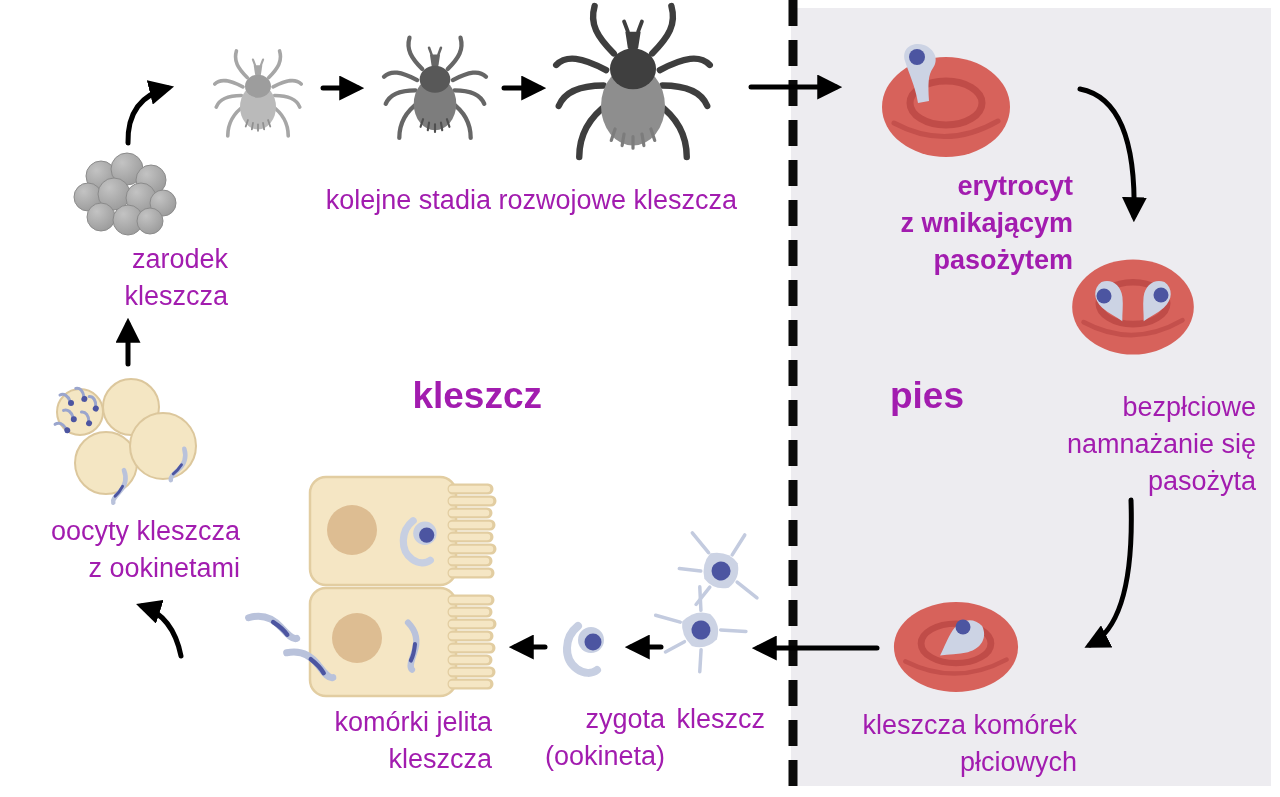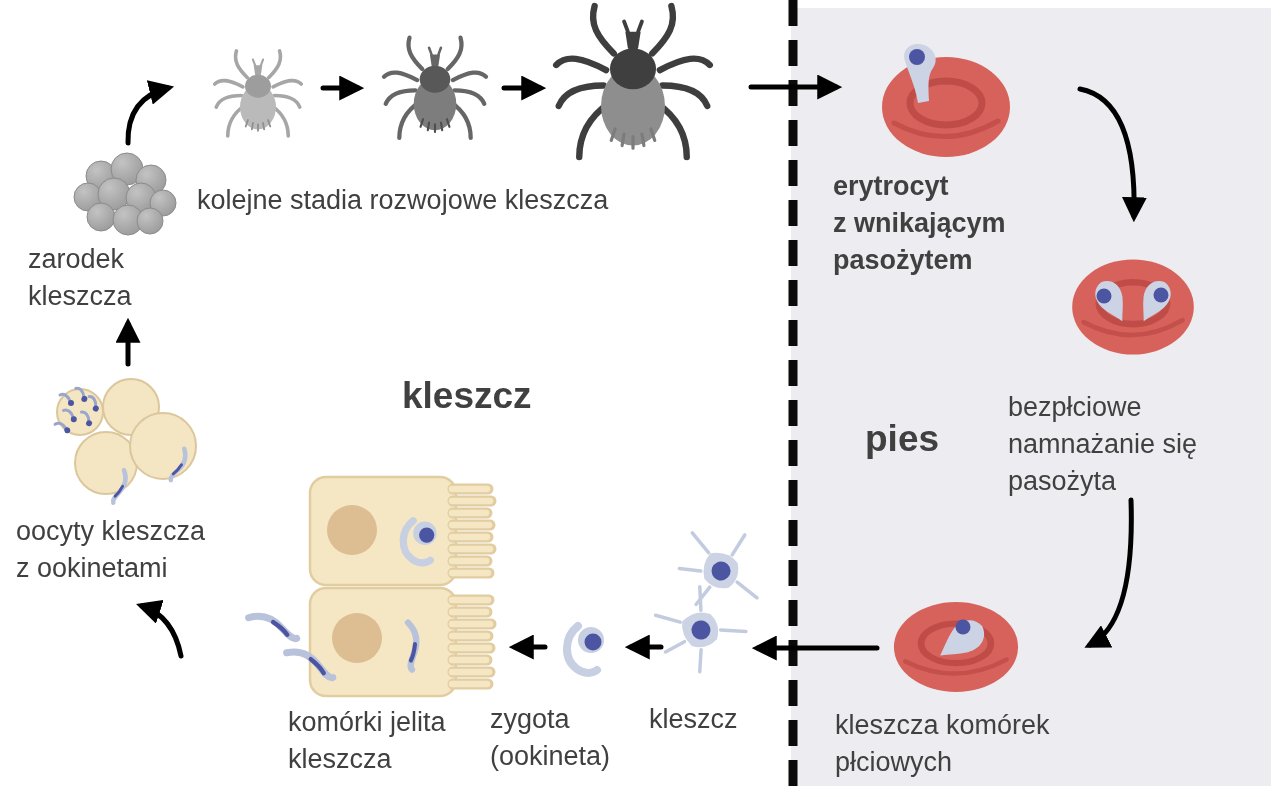--- a/index.html
+++ b/index.html
@@ -7,21 +7,21 @@
     position:relative;width:1280px;height:797px;background:#ffffff;overflow:hidden;
     font-family:"Liberation Sans", sans-serif;color:#0d0d0d;
   }
   .right-panel{
     position:absolute;left:791px;top:8px;width:480px;height:778px;
     background:#edecf0;z-index:0;
   }
   svg.overlay{position:absolute;left:0;top:0;z-index:1;}
   .lbl{
     position:absolute;z-index:2;font-size:27px;line-height:37px;
-    text-align:left;white-space:pre-line;color:#404040;
+    text-align:right;white-space:pre-line;color:#a21caf;
   }
   .section-lbl{font-size:37px;font-weight:bold;line-height:40px;}
 </style>
 </head>
 <body>
 
 <div class="stage">
 
   <div class="right-panel"></div>
 
@@ -169,21 +169,21 @@
     </g>
   </svg>
 
   <div class="lbl" style="left:28px;top:241px;width:200px;">zarodek
 kleszcza</div>
 
   <div class="lbl" style="left:197px;top:182px;width:540px;">kolejne stadia rozwojowe kleszcza</div>
 
   <div class="lbl section-lbl" style="left:402px;top:376px;width:140px;">kleszcz</div>
 
-  <div class="lbl section-lbl" style="left:865px;top:376px;width:140px;margin-top:43px;">pies</div>
+  <div class="lbl section-lbl" style="left:824px;top:376px;width:140px;">pies</div>
 
   <div class="lbl" style="left:833px;top:168px;width:240px;font-weight:bold;">erytrocyt
 z wnikającym
 pasożytem</div>
 
   <div class="lbl" style="left:1008px;top:389px;width:248px;">bezpłciowe
 namnażanie się
 pasożyta</div>
 
   <div class="lbl" style="left:835px;top:707px;width:242px;">kleszcza komórek

